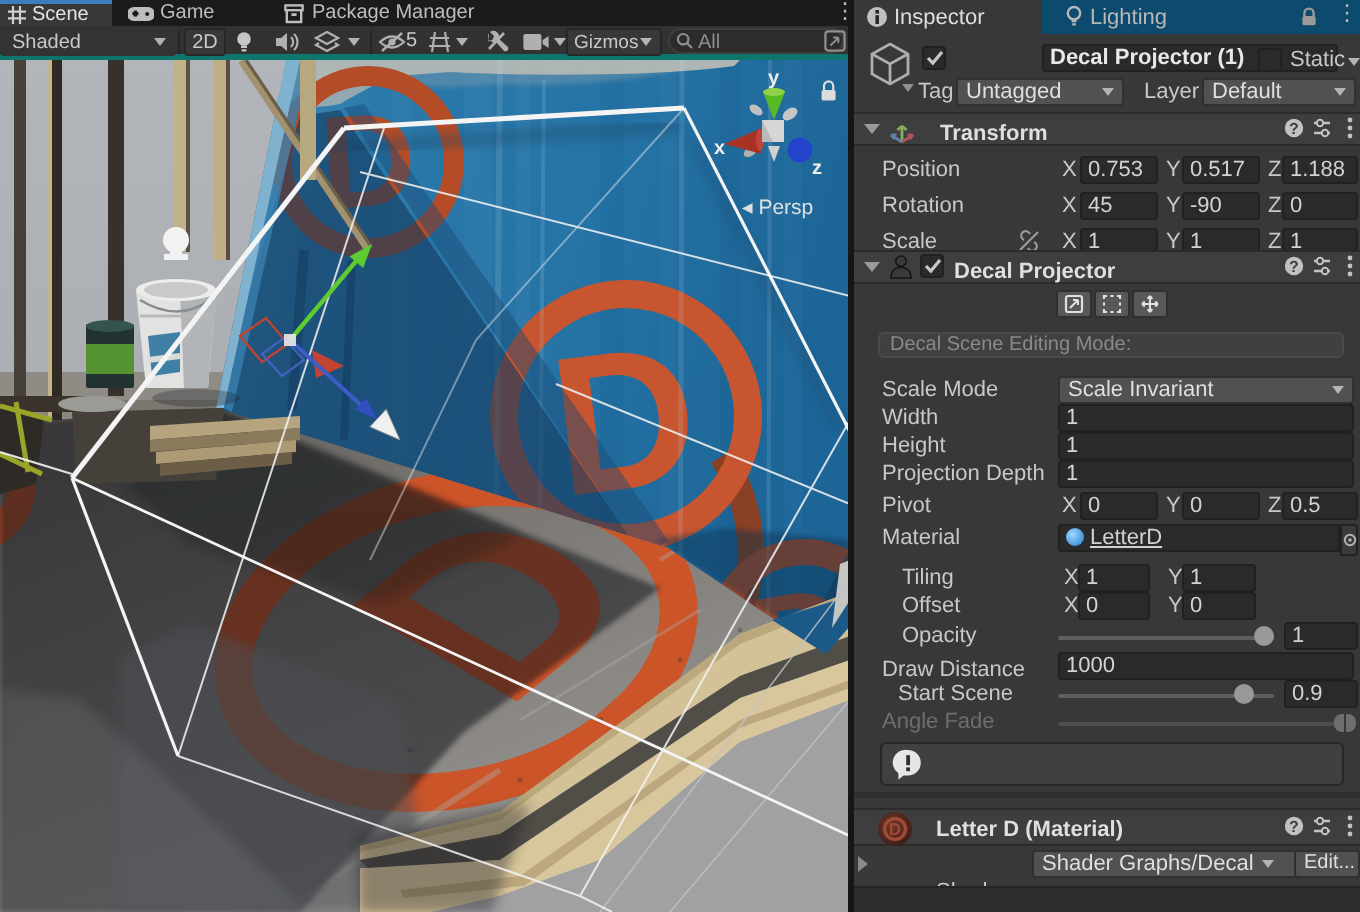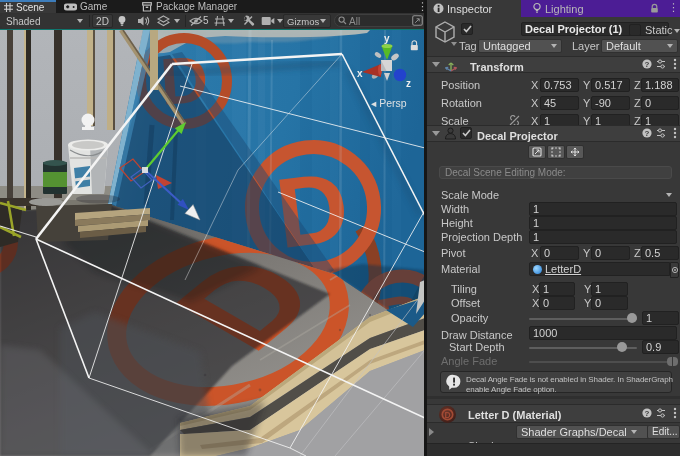--- a/index.html
+++ b/index.html
@@ -3,25 +3,25 @@
 <meta charset="utf-8">
 <style>
 *{margin:0;padding:0;box-sizing:border-box;}
 html,body{width:680px;height:456px;overflow:hidden;background:#383838;font-family:"Liberation Sans",sans-serif;}
 #root{position:absolute;top:0;left:0;width:680px;height:456px;}
 
 #scene{position:absolute;left:0;top:0;width:425px;height:456px;background:#ffffff;}
 #stabs{position:absolute;left:0;top:0;width:425px;height:13px;background:#1b1b1b;}
 .stab{position:absolute;top:0;height:13px;font-size:10px;color:#bdbdbd;display:flex;align-items:center;}
 #stab-scene{left:0;width:56px;background:#383838;border-top:2px solid #3d7dbb;color:#e4e4e4;padding-left:4px;}
-#stoolbar{position:absolute;left:0;top:13px;width:425px;height:17px;background:#323232;border-bottom:1px solid #0f766e;}
+#stoolbar{position:absolute;left:0;top:13px;width:425px;height:17px;background:#323232;border-bottom:3px solid #0f766e;}
 #sview{position:absolute;left:0;top:30px;width:425px;height:426px;overflow:hidden;}
 
 #insp{position:absolute;left:427px;top:0;width:253px;height:456px;background:#383838;}
-#itabs{position:absolute;left:0;top:0;width:253px;height:17px;background:#4c1d95;text-decoration:underline;}
+#itabs{position:absolute;left:0;top:0;width:253px;height:17px;background:#0c4a6e;text-decoration:underline;}
 .lbl{position:absolute;font-size:11px;color:#c8c8c8;white-space:nowrap;}
 .fld{position:absolute;height:14px;background:#2a2a2a;border:1px solid #212121;border-radius:2px;color:#d2d2d2;font-size:11px;line-height:12px;padding:0 3px;white-space:nowrap;overflow:hidden;}
 .drop{position:absolute;height:14px;background:#515151;border:1px solid #303030;border-radius:2px;color:#dfdfdf;font-size:11px;line-height:12px;padding:0 4px;white-space:nowrap;overflow:hidden;}
 .caret{position:absolute;width:0;height:0;border-left:3.5px solid transparent;border-right:3.5px solid transparent;border-top:4px solid #b4b4b4;}
 .chk{position:absolute;width:12px;height:12px;background:#2a2a2a;border:1px solid #212121;border-radius:2px;}
 .hdr{position:absolute;left:0;width:253px;background:#3e3e3e;border-top:1px solid #2b2b2b;border-bottom:1px solid #2b2b2b;}
 .bold{font-weight:bold;color:#dfdfdf;}
 .fold{position:absolute;width:0;height:0;border-left:4px solid transparent;border-right:4px solid transparent;border-top:5px solid #9a9a9a;}
 .kebab{position:absolute;color:#bdbdbd;font-size:10px;letter-spacing:0;}
 </style>
@@ -451,20 +451,21 @@
     <svg style="position:absolute;left:124px;top:147px" width="10" height="10" viewBox="0 0 10 10">
         <path d="M1 2.5 V1 H2.5 M7.5 1 H9 V2.5 M9 7.5 V9 H7.5 M2.5 9 H1 V7.5 M4.2 1 h1.6 M4.2 9 h1.6 M1 4.2 v1.6 M9 4.2 v1.6" stroke="#e0e0e0" stroke-width="1.1" fill="none"></path>
       </svg>
     <svg style="position:absolute;left:143px;top:147px" width="10" height="10" viewBox="0 0 10 10">
         <path d="M5 1 V9 M1 5 H9 M5 1 L3.8 2.4 M5 1 L6.2 2.4 M5 9 L3.8 7.6 M5 9 L6.2 7.6 M1 5 L2.4 3.8 M1 5 L2.4 6.2 M9 5 L7.6 3.8 M9 5 L7.6 6.2" stroke="#e0e0e0" stroke-width="1" fill="none"></path>
       </svg>
 
     <div style="position:absolute;left:12px;top:166px;width:233px;height:13px;background:#404040;border:1px solid #4a4a4a;border-radius:3px;color:#8a8a8a;font-size:10px;line-height:11px;padding:0 5px;">Decal Scene Editing Mode:</div>
 
     <div class="lbl" style="left:14px;top:189px;">Scale Mode</div>
+    <div class="drop" style="left:102px;top:188px;width:148px;">Scale Invariant</div>
     <div class="caret" style="left:239px;top:193px;"></div>
     <div class="lbl" style="left:14px;top:203px;">Width</div>
     <div class="fld" style="left:102px;top:202px;width:148px;">1</div>
     <div class="lbl" style="left:14px;top:217px;">Height</div>
     <div class="fld" style="left:102px;top:216px;width:148px;">1</div>
     <div class="lbl" style="left:14px;top:231px;">Projection Depth</div>
     <div class="fld" style="left:102px;top:230px;width:148px;">1</div>
     <div class="lbl" style="left:14px;top:247px;">Pivot</div>
     <div class="lbl" style="left:104px;top:247px;">X</div>
       <div class="fld" style="left:113px;top:246px;width:39px;">0</div>
@@ -489,36 +490,35 @@
     <div class="lbl" style="left:105px;top:297px;">X</div>
       <div class="fld" style="left:112px;top:296px;width:36px;">0</div>
     <div class="lbl" style="left:157px;top:297px;">Y</div>
       <div class="fld" style="left:164px;top:296px;width:37px;">0</div>
     <div class="lbl" style="left:24px;top:312px;">Opacity</div>
     <div style="position:absolute;left:102px;top:318px;width:108px;height:2px;background:#5e5e5e;border-radius:1px;"></div>
     <div style="position:absolute;left:200px;top:313px;width:10px;height:10px;border-radius:50%;background:#999999;"></div>
     <div class="fld" style="left:215px;top:311px;width:37px;">1</div>
     <div class="lbl" style="left:14px;top:329px;">Draw Distance</div>
     <div class="fld" style="left:102px;top:326px;width:148px;">1000</div>
-    <div class="lbl" style="left:22px;top:341px;">Start Depth</div>
+    <div class="lbl" style="left:22px;top:341px;">Start Scene</div>
     <div style="position:absolute;left:102px;top:347px;width:108px;height:2px;background:#5e5e5e;border-radius:1px;"></div>
     <div style="position:absolute;left:190px;top:342px;width:10px;height:10px;border-radius:50%;background:#999999;"></div>
     <div class="fld" style="left:215px;top:340px;width:37px;">0.9</div>
     <div class="lbl" style="left:14px;top:355px;color:#6e6e6e;">Angle Fade</div>
     <div style="position:absolute;left:102px;top:361px;width:140px;height:2px;background:#4e4e4e;border-radius:1px;"></div>
     <div style="position:absolute;left:240px;top:357px;width:5px;height:9px;background:#6e6e6e;border-radius:4px 0 0 4px;"></div>
     <div style="position:absolute;left:246px;top:357px;width:5px;height:9px;background:#6e6e6e;border-radius:0 4px 4px 0;"></div>
 
     <div style="position:absolute;left:13px;top:371px;width:232px;height:22px;background:#404040;border:1px solid #262626;border-radius:3px;"></div>
     <svg style="position:absolute;left:19px;top:374px" width="16" height="16" viewBox="0 0 16 16">
         <path d="M8 1 a6.4 6.4 0 0 1 0 12.8 h-2.2 l-2.6 2 v-3.2 a6.4 6.4 0 0 1 4.8-11.6 Z" fill="#e6e6e6"></path>
         <rect x="7.1" y="3.6" width="1.9" height="5" fill="#303030"></rect>
         <rect x="7.1" y="9.7" width="1.9" height="1.9" fill="#303030"></rect>
       </svg>
-    <div style="position:absolute;left:39px;top:375px;width:210px;font-size:8px;letter-spacing:-0.1px;line-height:9.5px;color:#c2c2c2;white-space:nowrap;">Decal Angle Fade is not enabled in Shader. In ShaderGraph<br>enable Angle Fade option.</div>
 
     <div style="position:absolute;left:0;top:396px;width:253px;height:3px;background:#2f2f2f;"></div>
     <div class="hdr" style="top:404px;height:19px;"></div>
     <div style="position:absolute;left:12px;top:406px;width:17px;height:17px;border-radius:50%;background:radial-gradient(circle at 42% 38%,#6e382c,#401e18 75%);"></div>
     <svg style="position:absolute;left:12px;top:406px" width="17" height="17" viewBox="0 0 17 17">
         <circle cx="8.5" cy="8.5" r="5.2" fill="none" stroke="#a24a34" stroke-width="1.7"></circle>
         <text x="8.5" y="11.6" font-size="8.5" font-weight="bold" text-anchor="middle" fill="#a24a34" font-family="Liberation Sans">D</text>
       </svg>
     <div class="lbl bold" style="left:41px;top:409px;">Letter D (Material)</div>
     <svg style="position:absolute;left:215px;top:407px" width="38" height="12" viewBox="0 0 38 12">

